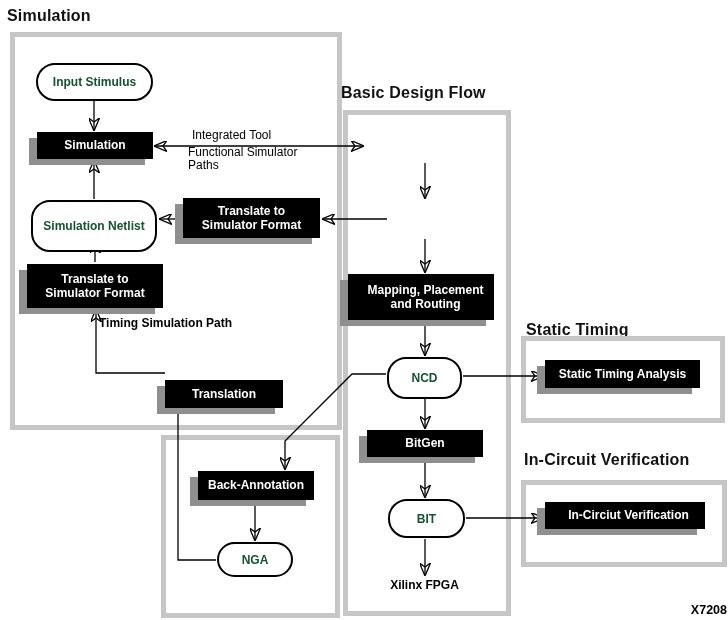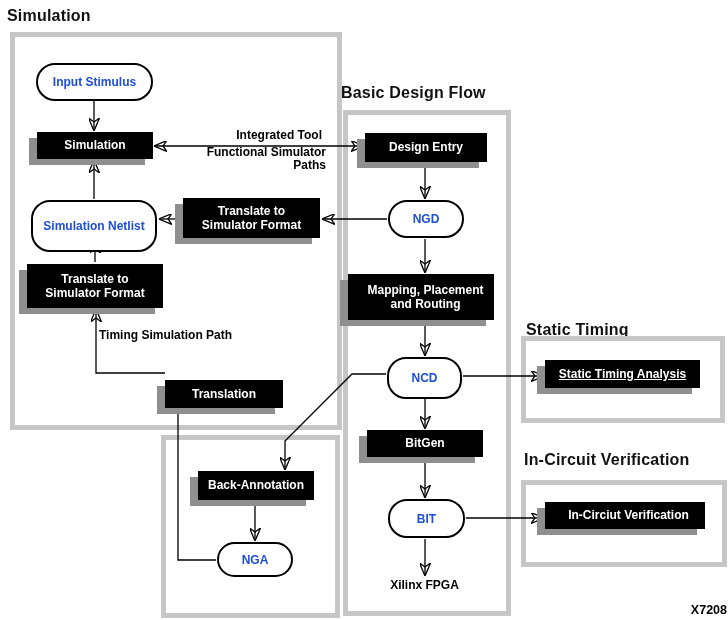--- a/index.html
+++ b/index.html
@@ -10,31 +10,31 @@
   .heading{
     position:absolute;font-size:16px;font-weight:bold;color:#111;
     white-space:nowrap;letter-spacing:.2px;
   }
   .container-box{
     position:absolute;border:5px solid #c6c6c6;background:transparent;
   }
   .oval{
     position:absolute;box-sizing:border-box;background:#fff;border:2px solid #000;
     border-radius:19px;display:flex;align-items:center;justify-content:center;
-    font-weight:bold;font-size:12px;color:#1d4ed8;text-align:center;z-index:4;
+    font-weight:bold;font-size:12px;color:#14532d;text-align:center;z-index:4;
   }
   .bbox{
     position:absolute;box-sizing:border-box;background:#000;color:#fff;
     display:flex;align-items:center;justify-content:center;text-align:center;
     font-weight:bold;font-size:12px;line-height:1.18;white-space:pre-line;
     box-shadow:-8px 6px 0 0 #8f8f8f;z-index:4;
   }
   .edge-label{
-    position:absolute;font-weight:bold;font-size:12px;color:#000;
-    text-align:right;line-height:1.12;white-space:pre-line;z-index:5;
+    position:absolute;font-weight:normal;font-size:12px;color:#000;
+    text-align:left;line-height:1.12;white-space:pre-line;z-index:5;
   }
   .plain-label{
     position:absolute;font-weight:bold;font-size:12px;color:#000;
     text-align:center;white-space:nowrap;z-index:5;
   }
   .fig-num{
     position:absolute;font-weight:bold;font-size:12.5px;color:#000;
     text-align:right;z-index:5;
   }
   #wires{position:absolute;left:0;top:0;z-index:3;pointer-events:none;}
@@ -80,39 +80,37 @@
     <path d="M425,321 L425,355" marker-end="url(#arrE)"></path>
     <path d="M425,396 L425,428" marker-end="url(#arrE)"></path>
     <path d="M425,458 L425,497" marker-end="url(#arrE)"></path>
     <path d="M425,539 L425,575" marker-end="url(#arrE)"></path>
     <path d="M463,376 L543,376" marker-end="url(#arrE)"></path>
     <path d="M466,518 L543,518" marker-end="url(#arrE)"></path>
   </svg>
 
   <div class="oval" style="left:36px;top:63px;width:117px;height:38px;">Input Stimulus</div>
   <div class="oval" style="left:31px;top:200px;width:126px;height:52px;">Simulation Netlist</div>
-  <div class="oval" style="left:388px;top:200px;width:76px;height:38px;">NGD</div>
   <div class="oval" style="left:387px;top:357px;width:75px;height:42px;">NCD</div>
   <div class="oval" style="left:388px;top:499px;width:77px;height:39px;">BIT</div>
   <div class="oval" style="left:217px;top:542px;width:76px;height:35px;">NGA</div>
 
   <div class="bbox" style="left:37px;top:132px;width:116px;height:27px;">Simulation</div>
   <div class="bbox" style="left:183px;top:198px;width:137px;height:40px;">Translate to
 Simulator Format</div>
   <div class="bbox" style="left:27px;top:264px;width:136px;height:44px;">Translate to
 Simulator Format</div>
   <div class="bbox" style="left:165px;top:357px;width:118px;height:28px;margin-top:23px;">Translation</div>
-  <div class="bbox" style="left:365px;top:133px;width:122px;height:29px;">Design Entry</div>
   <div class="bbox" style="left:348px;top:274px;width:146px;height:46px;padding-left:9px;">Mapping, Placement
 and Routing</div>
   <div class="bbox" style="left:367px;top:430px;width:116px;height:27px;">BitGen</div>
-  <div class="bbox" style="left:545px;top:360px;width:155px;height:28px;text-decoration:underline;">Static Timing Analysis</div>
+  <div class="bbox" style="left:545px;top:360px;width:155px;height:28px;">Static Timing Analysis</div>
   <div class="bbox" style="left:545px;top:502px;width:160px;height:27px;padding-left:7px;">In-Circiut Verification</div>
   <div class="bbox" style="left:198px;top:471px;width:116px;height:29px;">Back-Annotation</div>
 
   <div class="edge-label" style="left:192px;top:129px;width:130px;">Integrated Tool</div>
   <div class="edge-label" style="left:188px;top:146px;width:138px;">Functional Simulator
 Paths</div>
-  <div class="plain-label" style="left:99px;top:328px;text-align:center;">Timing Simulation Path</div>
+  <div class="plain-label" style="left:99px;top:316px;text-align:center;">Timing Simulation Path</div>
   <div class="plain-label" style="left:374px;top:578px;width:101px;">Xilinx FPGA</div>
   <div class="fig-num" style="left:640px;top:603px;width:87px;">X7208</div>
 
 </div>
 
 </body></html>

